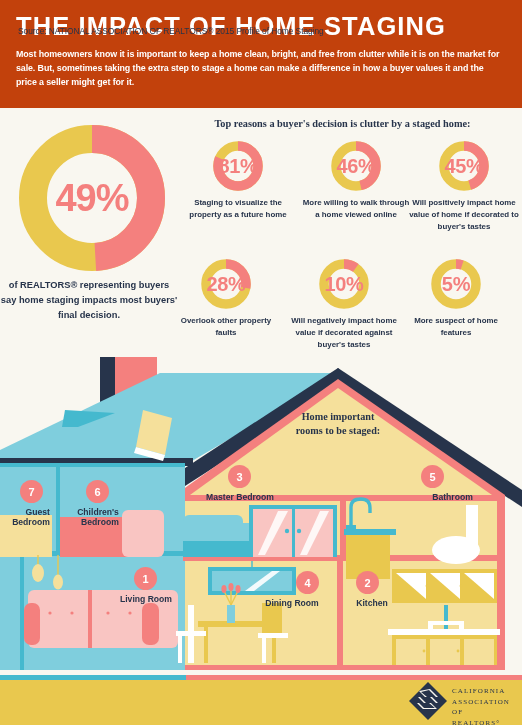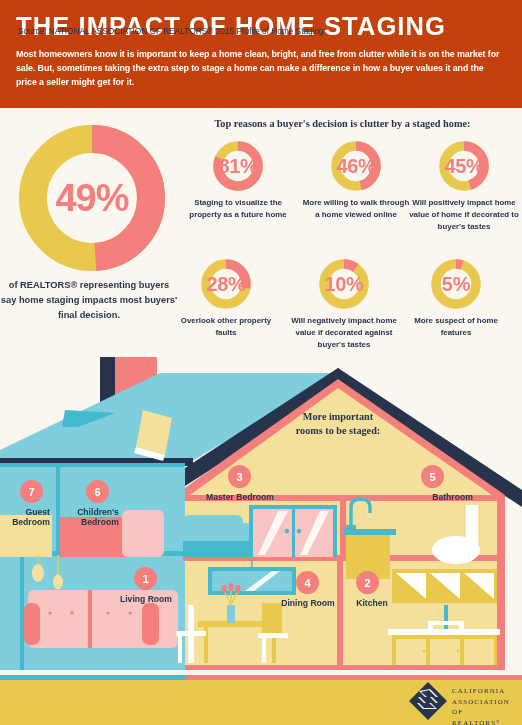--- a/index.html
+++ b/index.html
@@ -313,35 +313,35 @@
       <span>Bedroom</span>
     </div>
 
     <div class="room-badge" style="left:86px;top:125px;">6</div>
     <div class="room-name" style="left:98px;top:152px;">
       <span>Children's</span><br>
       <span>Bedroom</span>
     </div>
 
     <div class="attic-title" style="left:338px;top:55px;width:160px;">
-      <span>More important</span><br>
+      <span>Home important</span><br>
       <span>rooms to be staged:</span>
     </div>
 
     <div class="room-badge" style="left:228px;top:110px;">3</div>
     <div class="room-name" style="left:240px;top:137px;">Master Bedroom</div>
 
     <div class="room-badge" style="left:421px;top:110px;">5</div>
     <div class="room-name" style="left:433px;top:137px;padding-left:39px;">Bathroom</div>
 
     <div class="room-badge" style="left:134px;top:212px;">1</div>
     <div class="room-name" style="left:146px;top:239px;">Living Room</div>
 
     <div class="room-badge" style="left:296px;top:216px;">4</div>
-    <div class="room-name" style="left:308px;top:243px;">Dining Room</div>
+    <div class="room-name" style="left:292px;top:243px;">Dining Room</div>
 
     <div class="room-badge" style="left:356px;top:216px;">2</div>
     <div class="room-name" style="left:372px;top:243px;">Kitchen</div>
   </div>
 
   <div class="footer">
     <div class="footer-bar-teal"></div>
     <div class="footer-bar-pink"></div>
   </div>
   <div class="source">Source: NATIONAL ASSOCIATION OF REALTORS® 2015 Profile of Home Staging</div>

